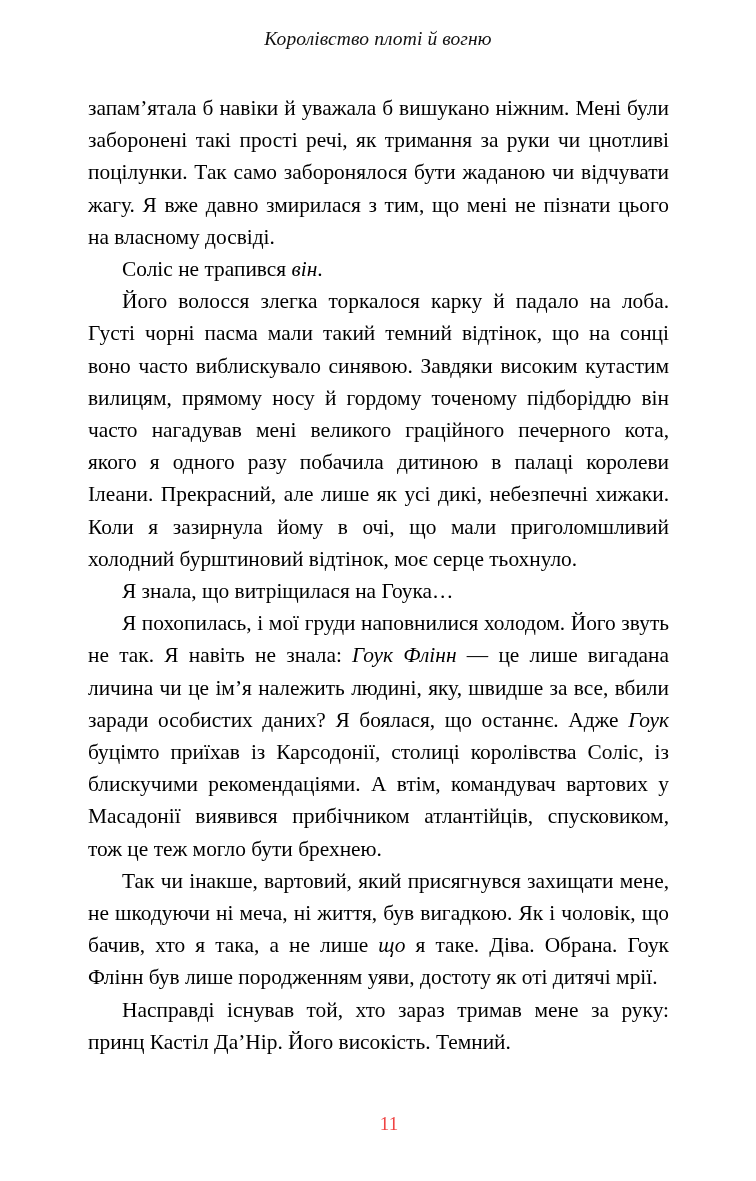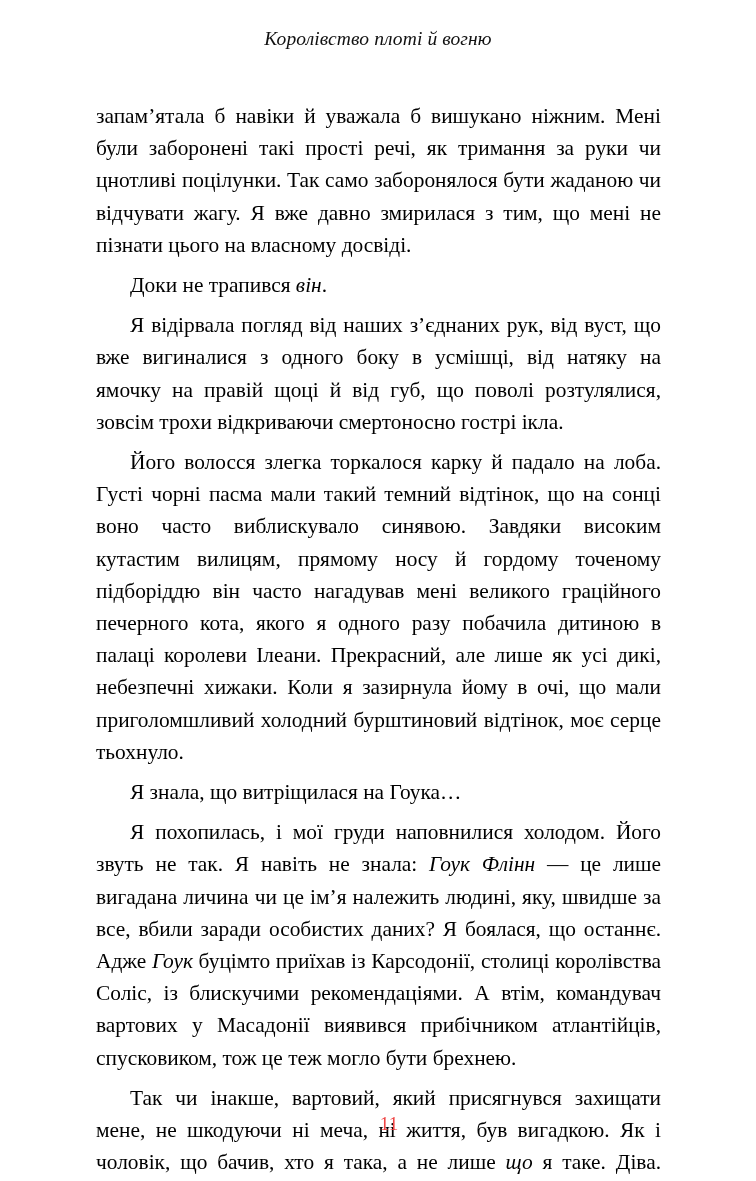--- a/index.html
+++ b/index.html
@@ -32,21 +32,21 @@
     letter-spacing: 0.1px;
     color: #111111;
   }
   .text-column {
     position: absolute;
     top: 92px;
     left: 88px;
     width: 581px;
   }
   p.para {
-    margin: 8px;
+    margin: 0;
     font-size: 21.4px;
     line-height: 32.2px;
     text-align: justify;
     text-justify: inter-word;
     text-indent: 0;
     color: #000000;
     hyphens: manual;
     -webkit-hyphens: manual;
   }
   p.indent {
@@ -67,22 +67,21 @@
 </style>
 </head>
 <body>
 
 <div class="page">
 
   <div class="running-head">Королівство плоті й вогню</div>
 
   <div class="text-column">
       <p class="para"><span>запам’ятала б навіки й уважала б вишукано ніжним. Мені були заборонені такі прості речі, як тримання за руки чи цнотливі поцілунки. Так само заборонялося бути жаданою чи відчувати жагу. Я вже давно змирилася з тим, що мені не пізнати цього на власному досвіді.</span></p>
-      <p class="para indent"><span>Доки не трапився </span><em>він</em><span>.</span></p>
-      <p class="para indent"><span>Я відірвала погляд від наших з’єднаних рук, від вуст, що вже вигиналися з одного боку в усмішці, від натяку на ямочку на правій щоці й від губ, що поволі розтулялися, зовсім трохи відкриваючи смертоносно гострі ікла.</span></p>
+      <p class="para indent"><span>Соліс не трапився </span><em>він</em><span>.</span></p>
       <p class="para indent"><span>Його волосся злегка торкалося карку й падало на лоба. Густі чорні пасма мали такий темний відтінок, що на сонці воно часто виблискувало синявою. Завдяки високим кутастим вилицям, прямому носу й гордому точеному підборіддю він часто нагадував мені великого граційного печерного кота, якого я одного разу побачила дитиною в палаці королеви Ілеани. Прекрасний, але лише як усі дикі, небезпечні хижаки. Коли я зазирнула йому в очі, що мали приголомшливий холодний бурштиновий відтінок, моє серце тьохнуло.</span></p>
       <p class="para indent"><span>Я знала, що витріщилася на Гоука…</span></p>
       <p class="para indent"><span>Я похопилась, і мої груди наповнилися холодом. Його звуть не так. Я навіть не знала: </span><em>Гоук Флінн</em><span> — це лише вигадана личина чи це ім’я належить людині, яку, швидше за все, вбили заради особистих даних? Я боялася, що останнє. Адже </span><em>Гоук</em><span> буцімто приїхав із Карсодонії, столиці королівства Соліс, із блискучими рекомендаціями. А втім, командувач вартових у Масадонії виявився прибічником атлантійців, спусковиком, тож це теж могло бути брехнею.</span></p>
       <p class="para indent"><span>Так чи інакше, вартовий, який присягнувся захищати мене, не шкодуючи ні меча, ні життя, був вигадкою. Як і чоловік, що бачив, хто я така, а не лише </span><em>що</em><span> я таке. Діва. Обрана. Гоук Флінн був лише породженням уяви, достоту як оті дитячі мрії.</span></p>
       <p class="para indent"><span>Насправді існував той, хто зараз тримав мене за руку: принц Кастіл Да’Нір. Його високість. Темний.</span></p>
     </div>
 
   <div class="folio">11</div>
 
 </div>

